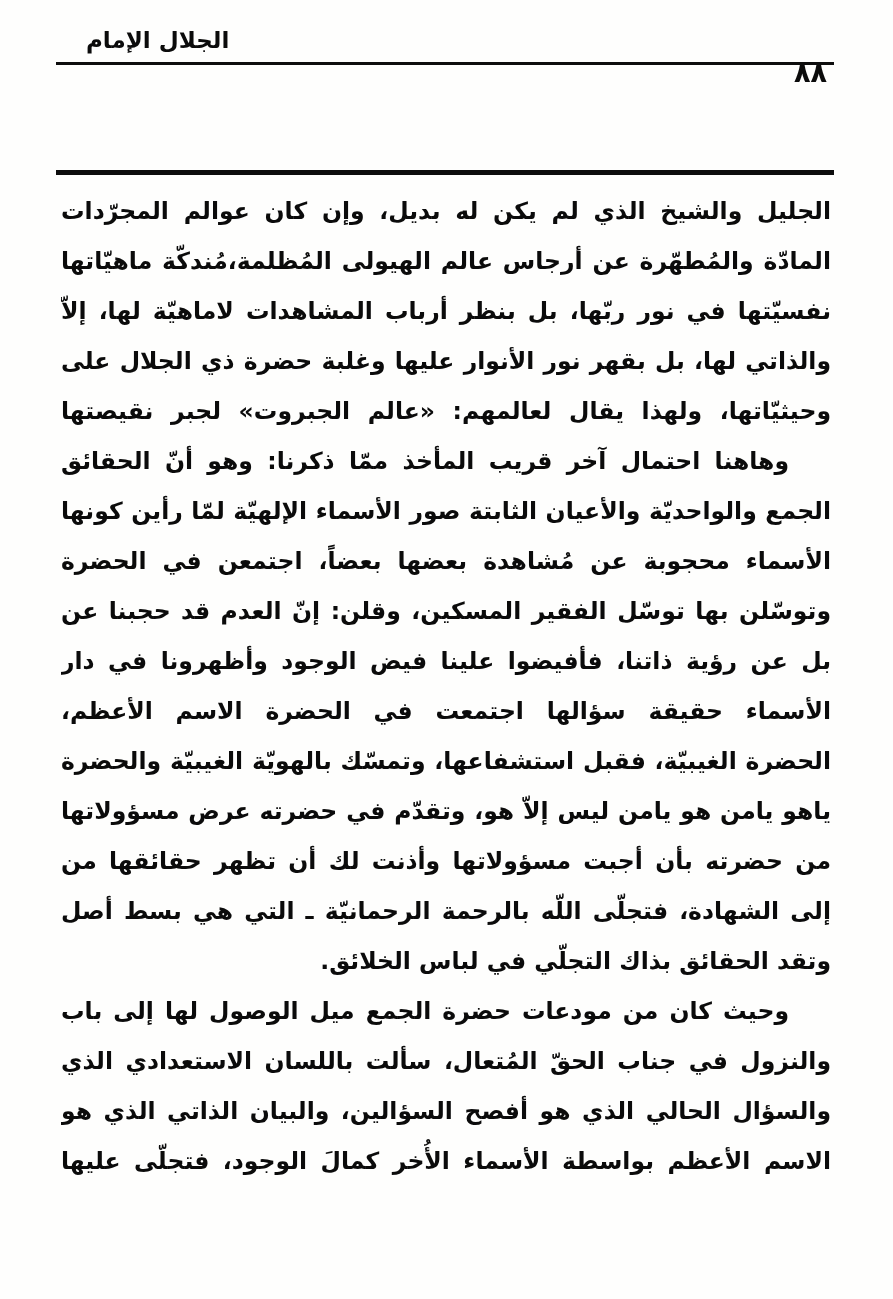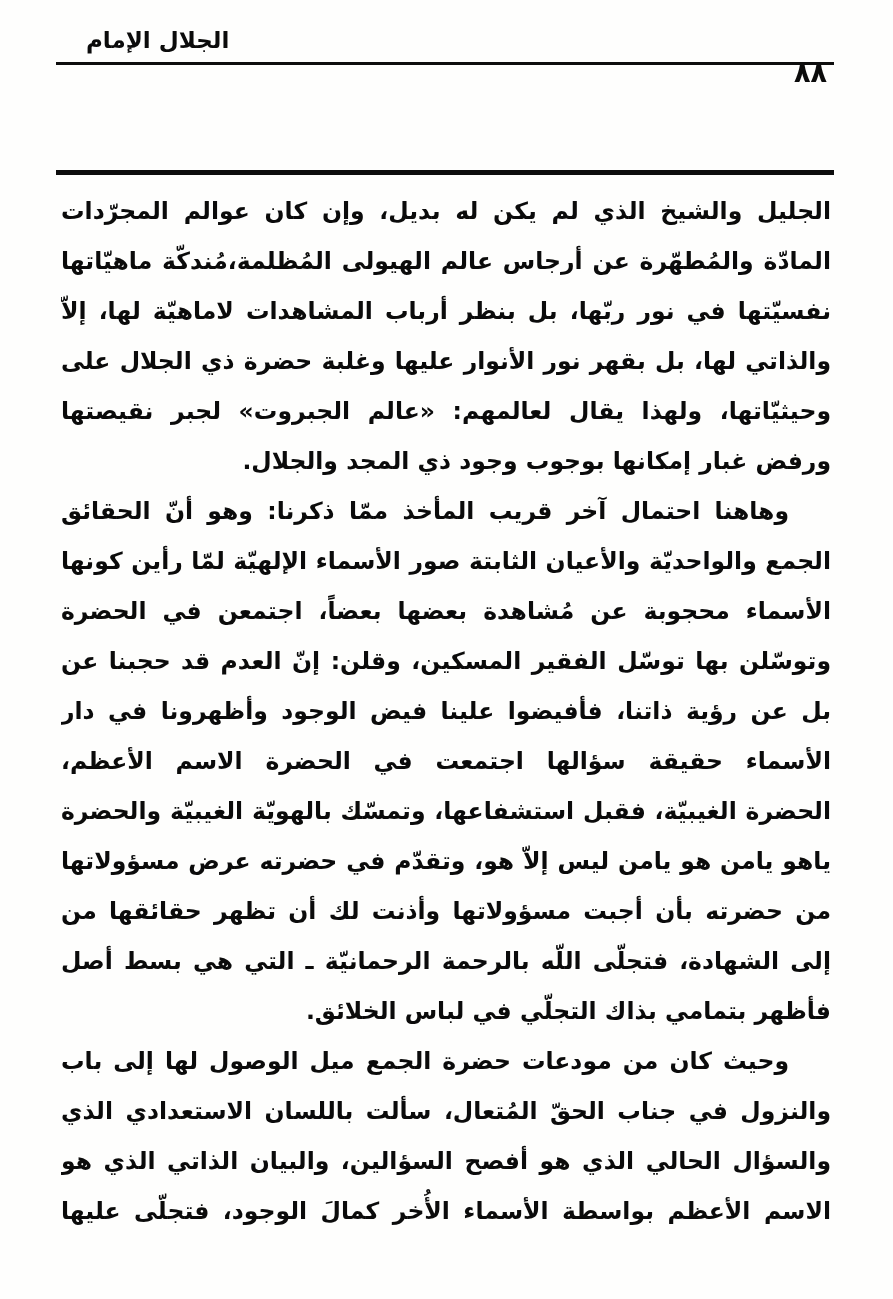--- a/index.html
+++ b/index.html
@@ -86,33 +86,32 @@
   <div class="header-rule"></div>
   <div class="divider-rule"></div>
 
   <div class="body-text">
 
     <div class="line">الجليل والشيخ الذي لم يكن له بديل، وإن كان عوالم المجرّدات المُقدّسة عن كدورة</div>
     <div class="line">المادّة والمُطهّرة عن أرجاس عالم الهيولى المُظلمة،مُندكّة ماهيّاتها في إنيّاتها، وفانية</div>
     <div class="line">نفسيّتها في نور ربّها، بل بنظر أرباب المشاهدات لاماهيّة لها، إلاّ أنّه ليس الذات</div>
     <div class="line">والذاتي لها، بل بقهر نور الأنوار عليها وغلبة حضرة ذي الجلال على ذاتها</div>
     <div class="line">وحيثيّاتها، ولهذا يقال لعالمهم: «عالم الجبروت» لجبر نقيصتها بتماميّة الربّ المُتعال،</div>
-    <div class="line end">ورفض غبار إمكانها بوجوب وجود ذي المجد والجلال.</div>
 
     <div class="line indent">وهاهنا احتمال آخر قريب المأخذ ممّا ذكرنا: وهو أنّ الحقائق الغيبيّة في الحضرة</div>
     <div class="line">الجمع والواحديّة والأعيان الثابتة صور الأسماء الإلهيّة لمّا رأين كونها تحت أستار</div>
     <div class="line">الأسماء محجوبة عن مُشاهدة بعضها بعضاً، اجتمعن في الحضرة الأسماء الإلهيّة،</div>
     <div class="line">وتوسّلن بها توسّل الفقير المسكين، وقلن: إنّ العدم قد حجبنا عن رؤية بعضنا بعضاً،</div>
     <div class="line">بل عن رؤية ذاتنا، فأفيضوا علينا فيض الوجود وأظهرونا في دار الشهود، فلمّا رأت</div>
     <div class="line">الأسماء حقيقة سؤالها اجتمعت في الحضرة الاسم الأعظم، واستشفعت عنها في</div>
     <div class="line">الحضرة الغيبيّة، فقبل استشفاعها، وتمسّك بالهويّة الغيبيّة والحضرة الأحديّة، وقال:</div>
     <div class="line">ياهو يامن هو يامن ليس إلاّ هو، وتقدّم في حضرته عرض مسؤولاتها فصدر الأمر</div>
     <div class="line">من حضرته بأن أجبت مسؤولاتها وأذنت لك أن تظهر حقائقها من حضرة الغيب</div>
     <div class="line">إلى الشهادة، فتجلّى اللّه بالرحمة الرحمانيّة ـ التي هي بسط أصل حقيقة الوجود ـ</div>
-    <div class="line end">فأظهر بتمامي بذاك التجلّي في لباس الخلائق.</div>
+    <div class="line end">وتقد الحقائق بذاك التجلّي في لباس الخلائق.</div>
 
     <div class="line indent">وحيث كان من مودعات حضرة الجمع ميل الوصول لها إلى باب ذي الجلال،</div>
     <div class="line">والنزول في جناب الحقّ المُتعال، سألت باللسان الاستعدادي الذي هو أنطق اللسانين،</div>
     <div class="line">والسؤال الحالي الذي هو أفصح السؤالين، والبيان الذاتي الذي هو أصرح البيانين، من</div>
     <div class="line">الاسم الأعظم بواسطة الأسماء الأُخر كمالَ الوجود، فتجلّى عليها بالرّحمة الرحيميّة</div>
   </div>
 
 </div>
 
 </body></html>

